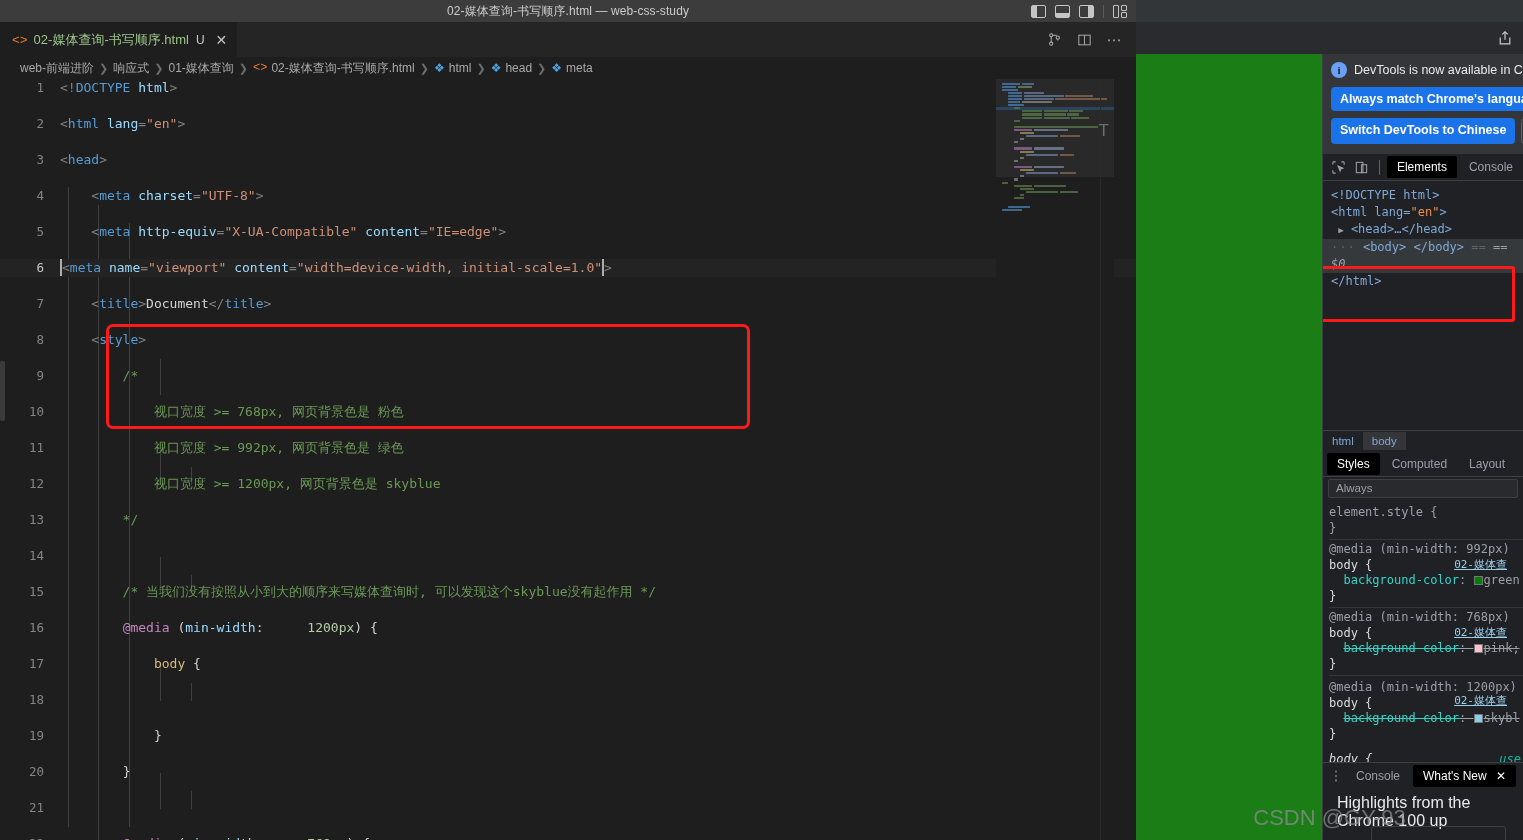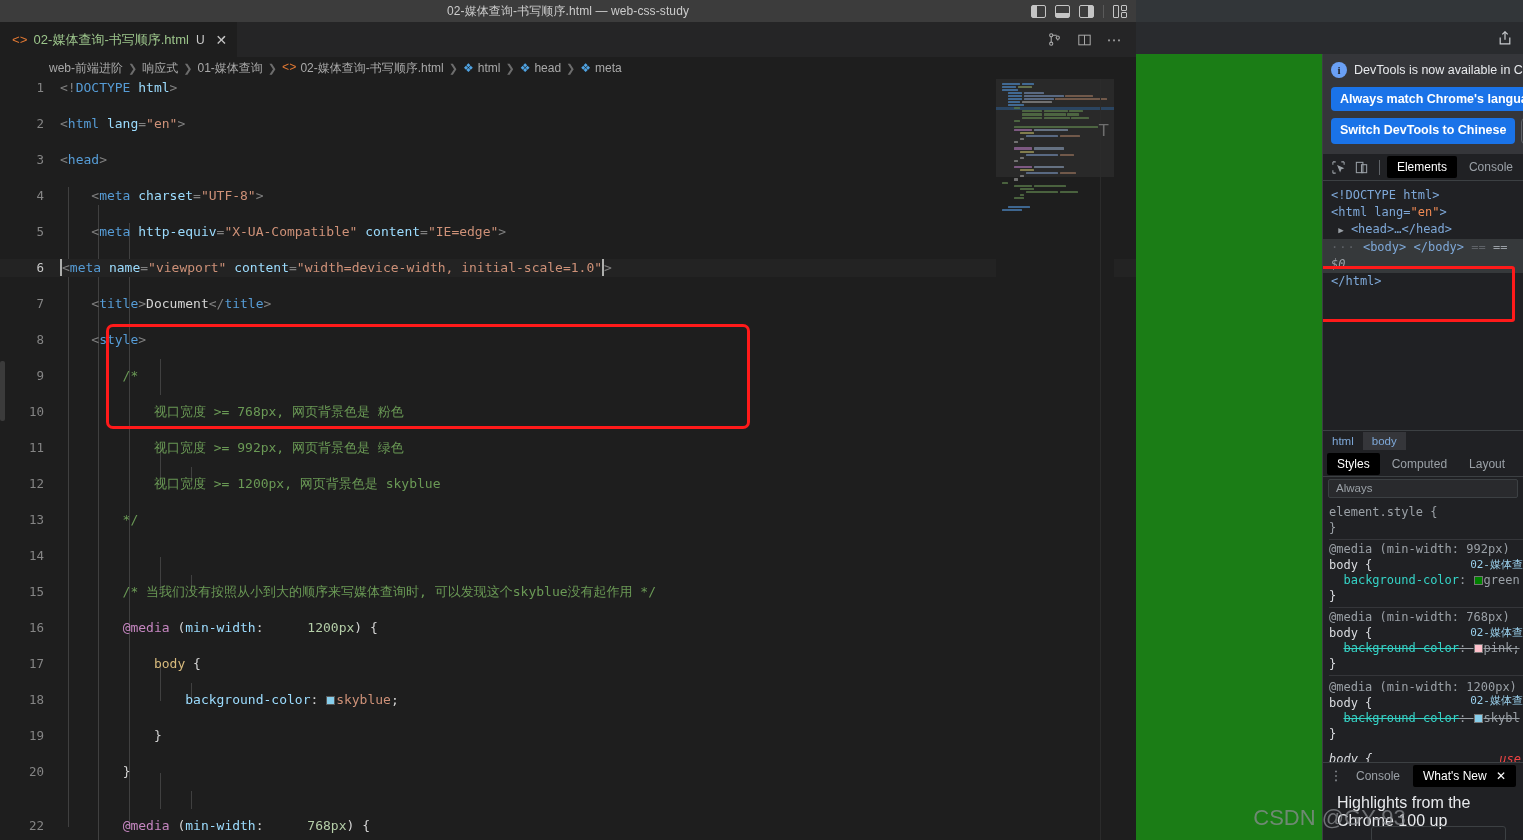--- a/index.html
+++ b/index.html
@@ -42,21 +42,21 @@
   .tab .codicon-html { color:#e37933; font-size:13px; font-family:"Liberation Mono", monospace; }
   .tab .tname { color:#9cc58b; white-space:nowrap; }
   .tab .mod { color:#cccccc; font-size:12px; margin-left:1px; }
   .tab .close { color:#c5c5c5; font-size:14px; margin-left:5px; line-height:1; cursor:pointer; }
   .tabsbar-actions { margin-left:auto; display:flex; align-items:center; gap:14px; padding-right:14px; color:#c5c5c5; }
   .tba-icon { width:16px; height:16px; opacity:.85; display:flex; align-items:center; justify-content:center; }
 
   
   .breadcrumbs {
     height:22px; background:#1e1e1e; display:flex; align-items:center;
-    padding-left:20px; font-size:12px; color:#a9a9a9; gap:5px; white-space:nowrap;margin-left:29px;
+    padding-left:20px; font-size:12px; color:#a9a9a9; gap:5px; white-space:nowrap;
   }
   .bc { color:#a9a9a9; display:flex; align-items:center; gap:4px; }
   .bc-sep { color:#6d6d6d; font-size:11px; }
   .bc .bicon-html { color:#e37933; font-family:"Liberation Mono", monospace; font-size:12px; }
   .bc .bicon-tag { color:#4fa3e3; font-size:12px; }
 
   
   .editor { position:absolute; top:79px; left:0; right:0; bottom:0; background:#1e1e1e; overflow:hidden; }
   .code-area {
     position:relative;
@@ -165,24 +165,24 @@
 
   .styles-list {
     position:absolute; left:0; right:0; top:446px; bottom:78px; overflow:hidden;
     font-family:"DejaVu Sans Mono","Liberation Mono", monospace; font-size:12px; line-height:15.5px; padding:3px 0 0 6px;
   }
   .rule { padding:2px 0 3px 0; border-bottom:1px solid #35363a; position:relative; white-space:nowrap; }
   .s-sel { color:#dadce0; }
   .s-gray { color:#9aa0a6; }
   .s-prop { color:#35d4c7; }
   .s-val { color:#9aa0a6; }
-  .s-link { color:#9ad0ec; position:absolute; right:0; top:17px; font-size:11px; }
+  .s-link { color:#9ad0ec; text-decoration:underline; position:absolute; right:16px; top:17px; font-size:11px; }
   .struck { text-decoration:line-through; }
   .s-italic { font-style:italic; color:#dadce0; }
-  .s-ua { color:#ef4444; font-style:italic; position:absolute; right:2px; }
+  .s-ua { color:#14b8a6; font-style:italic; position:absolute; right:2px; }
 
   .redbox2 { position:absolute; border:3px solid #ff1a1a; border-radius:3px; pointer-events:none; }
 
   
   .drawer { position:absolute; left:0; right:0; bottom:0; height:78px; background:#202124; border-top:1px solid #3c4043; }
   .drawer-tabs { height:25px; display:flex; align-items:center; gap:3px; padding-left:6px; }
   .kebab { color:#9aa0a6; font-size:13px; letter-spacing:0; width:14px; text-align:center; }
   .drawer-body { padding:6px 14px; font-size:16px; color:#e8eaed; }
   .watermark { position:absolute; left:0; right:0; top:30px; text-align:center; font-size:22px; color:#8a8d91; opacity:.75; font-family:"Liberation Sans", sans-serif; }
   .ghost-input { position:absolute; left:48px; bottom:-2px; width:135px; height:16px; border:1px solid #3c4043; border-radius:3px; }
@@ -299,23 +299,24 @@
         <div class="line" style="top:126px"><span class="ln">8</span><span class="txt">    <span class="t-punct">&lt;</span><span class="t-tag">style</span><span class="t-punct">&gt;</span></span></div>
         <div class="line" style="top:144px"><span class="ln">9</span><span class="txt"><span class="t-com">        /*</span></span></div>
         <div class="line" style="top:162px"><span class="ln">10</span><span class="txt"><span class="t-com">            视口宽度 &gt;= 768px, 网页背景色是 粉色</span></span></div>
         <div class="line" style="top:180px"><span class="ln">11</span><span class="txt"><span class="t-com">            视口宽度 &gt;= 992px, 网页背景色是 绿色</span></span></div>
         <div class="line" style="top:198px"><span class="ln">12</span><span class="txt"><span class="t-com">            视口宽度 &gt;= 1200px, 网页背景色是 skyblue</span></span></div>
         <div class="line" style="top:216px"><span class="ln">13</span><span class="txt"><span class="t-com">        */</span></span></div>
         <div class="line" style="top:234px"><span class="ln">14</span><span class="txt"></span></div>
         <div class="line" style="top:252px"><span class="ln">15</span><span class="txt"><span class="t-com">        /* 当我们没有按照从小到大的顺序来写媒体查询时, 可以发现这个skyblue没有起作用 */</span></span></div>
         <div class="line" style="top:270px"><span class="ln">16</span><span class="txt">        <span class="t-at">@media</span> <span class="t-brace">(</span><span class="t-prop">min-width</span><span class="t-brace">: </span><span class="t-num">1200px</span><span class="t-brace">) {</span></span></div>
         <div class="line" style="top:288px"><span class="ln">17</span><span class="txt">            <span class="t-sel">body</span> <span class="t-brace">{</span></span></div>
-        <div class="line" style="top:306px"><span class="ln">18</span><span class="txt">                <span class="t-prop">background-color</span><span class="t-brace">: </span><span class="swatch" style="background:#87ceeb"></span><span class="t-val">skyblue</span><span class="t-brace">;</span></span></div>
+        <div class="line" style="top:306px"><span class="ln">18</span></div>
         <div class="line" style="top:324px"><span class="ln">19</span><span class="txt">            <span class="t-brace">}</span></span></div>
         <div class="line" style="top:342px"><span class="ln">20</span><span class="txt">        <span class="t-brace">}</span></span></div>
+        <div class="line" style="top:360px"><span class="ln">21</span><span class="txt"></span></div>
         <div class="line" style="top:378px"><span class="ln">22</span><span class="txt">        <span class="t-at">@media</span> <span class="t-brace">(</span><span class="t-prop">min-width</span><span class="t-brace">: </span><span class="t-num">768px</span><span class="t-brace">) {</span></span></div>
 
       </div>
 
       <div class="redbox" style="left:106px; top:245px; width:644px; height:105px;"></div>
 
       <div class="minimap">
         <div class="mm-slider"></div>
         <div class="mm-hl" style="top:28px;"></div>
         <div style="padding-left:6px; padding-top:3px;">

